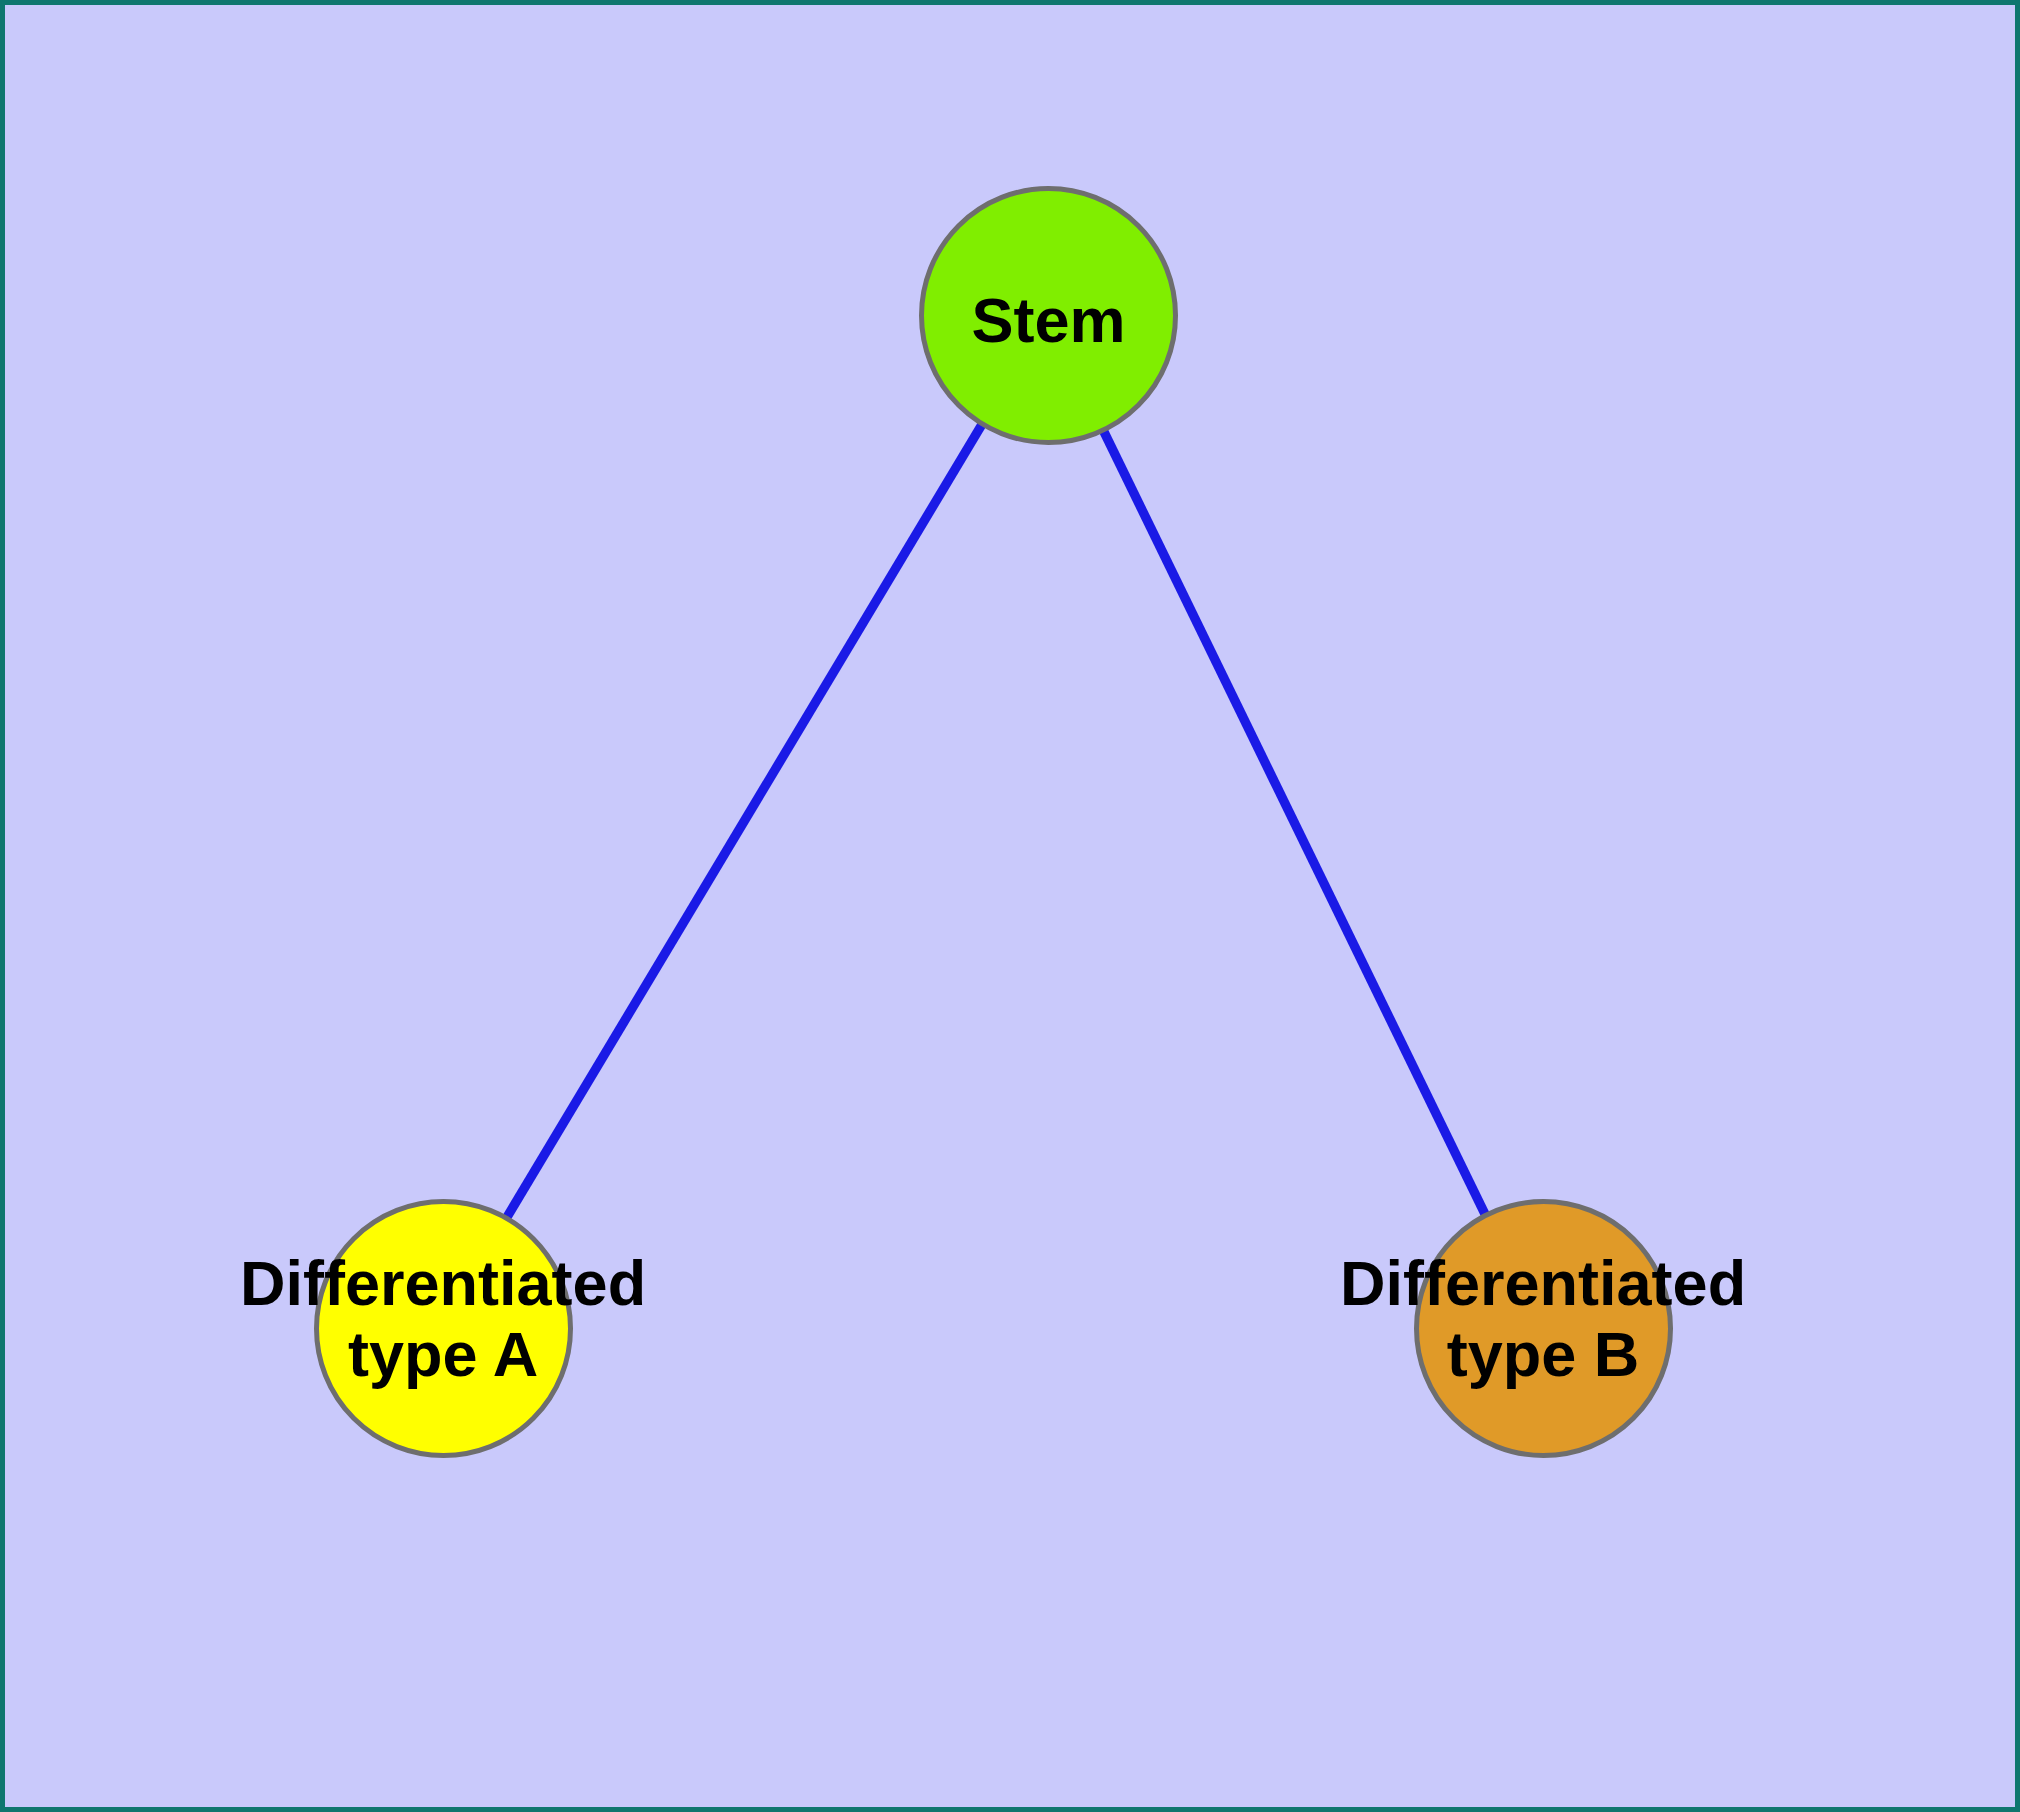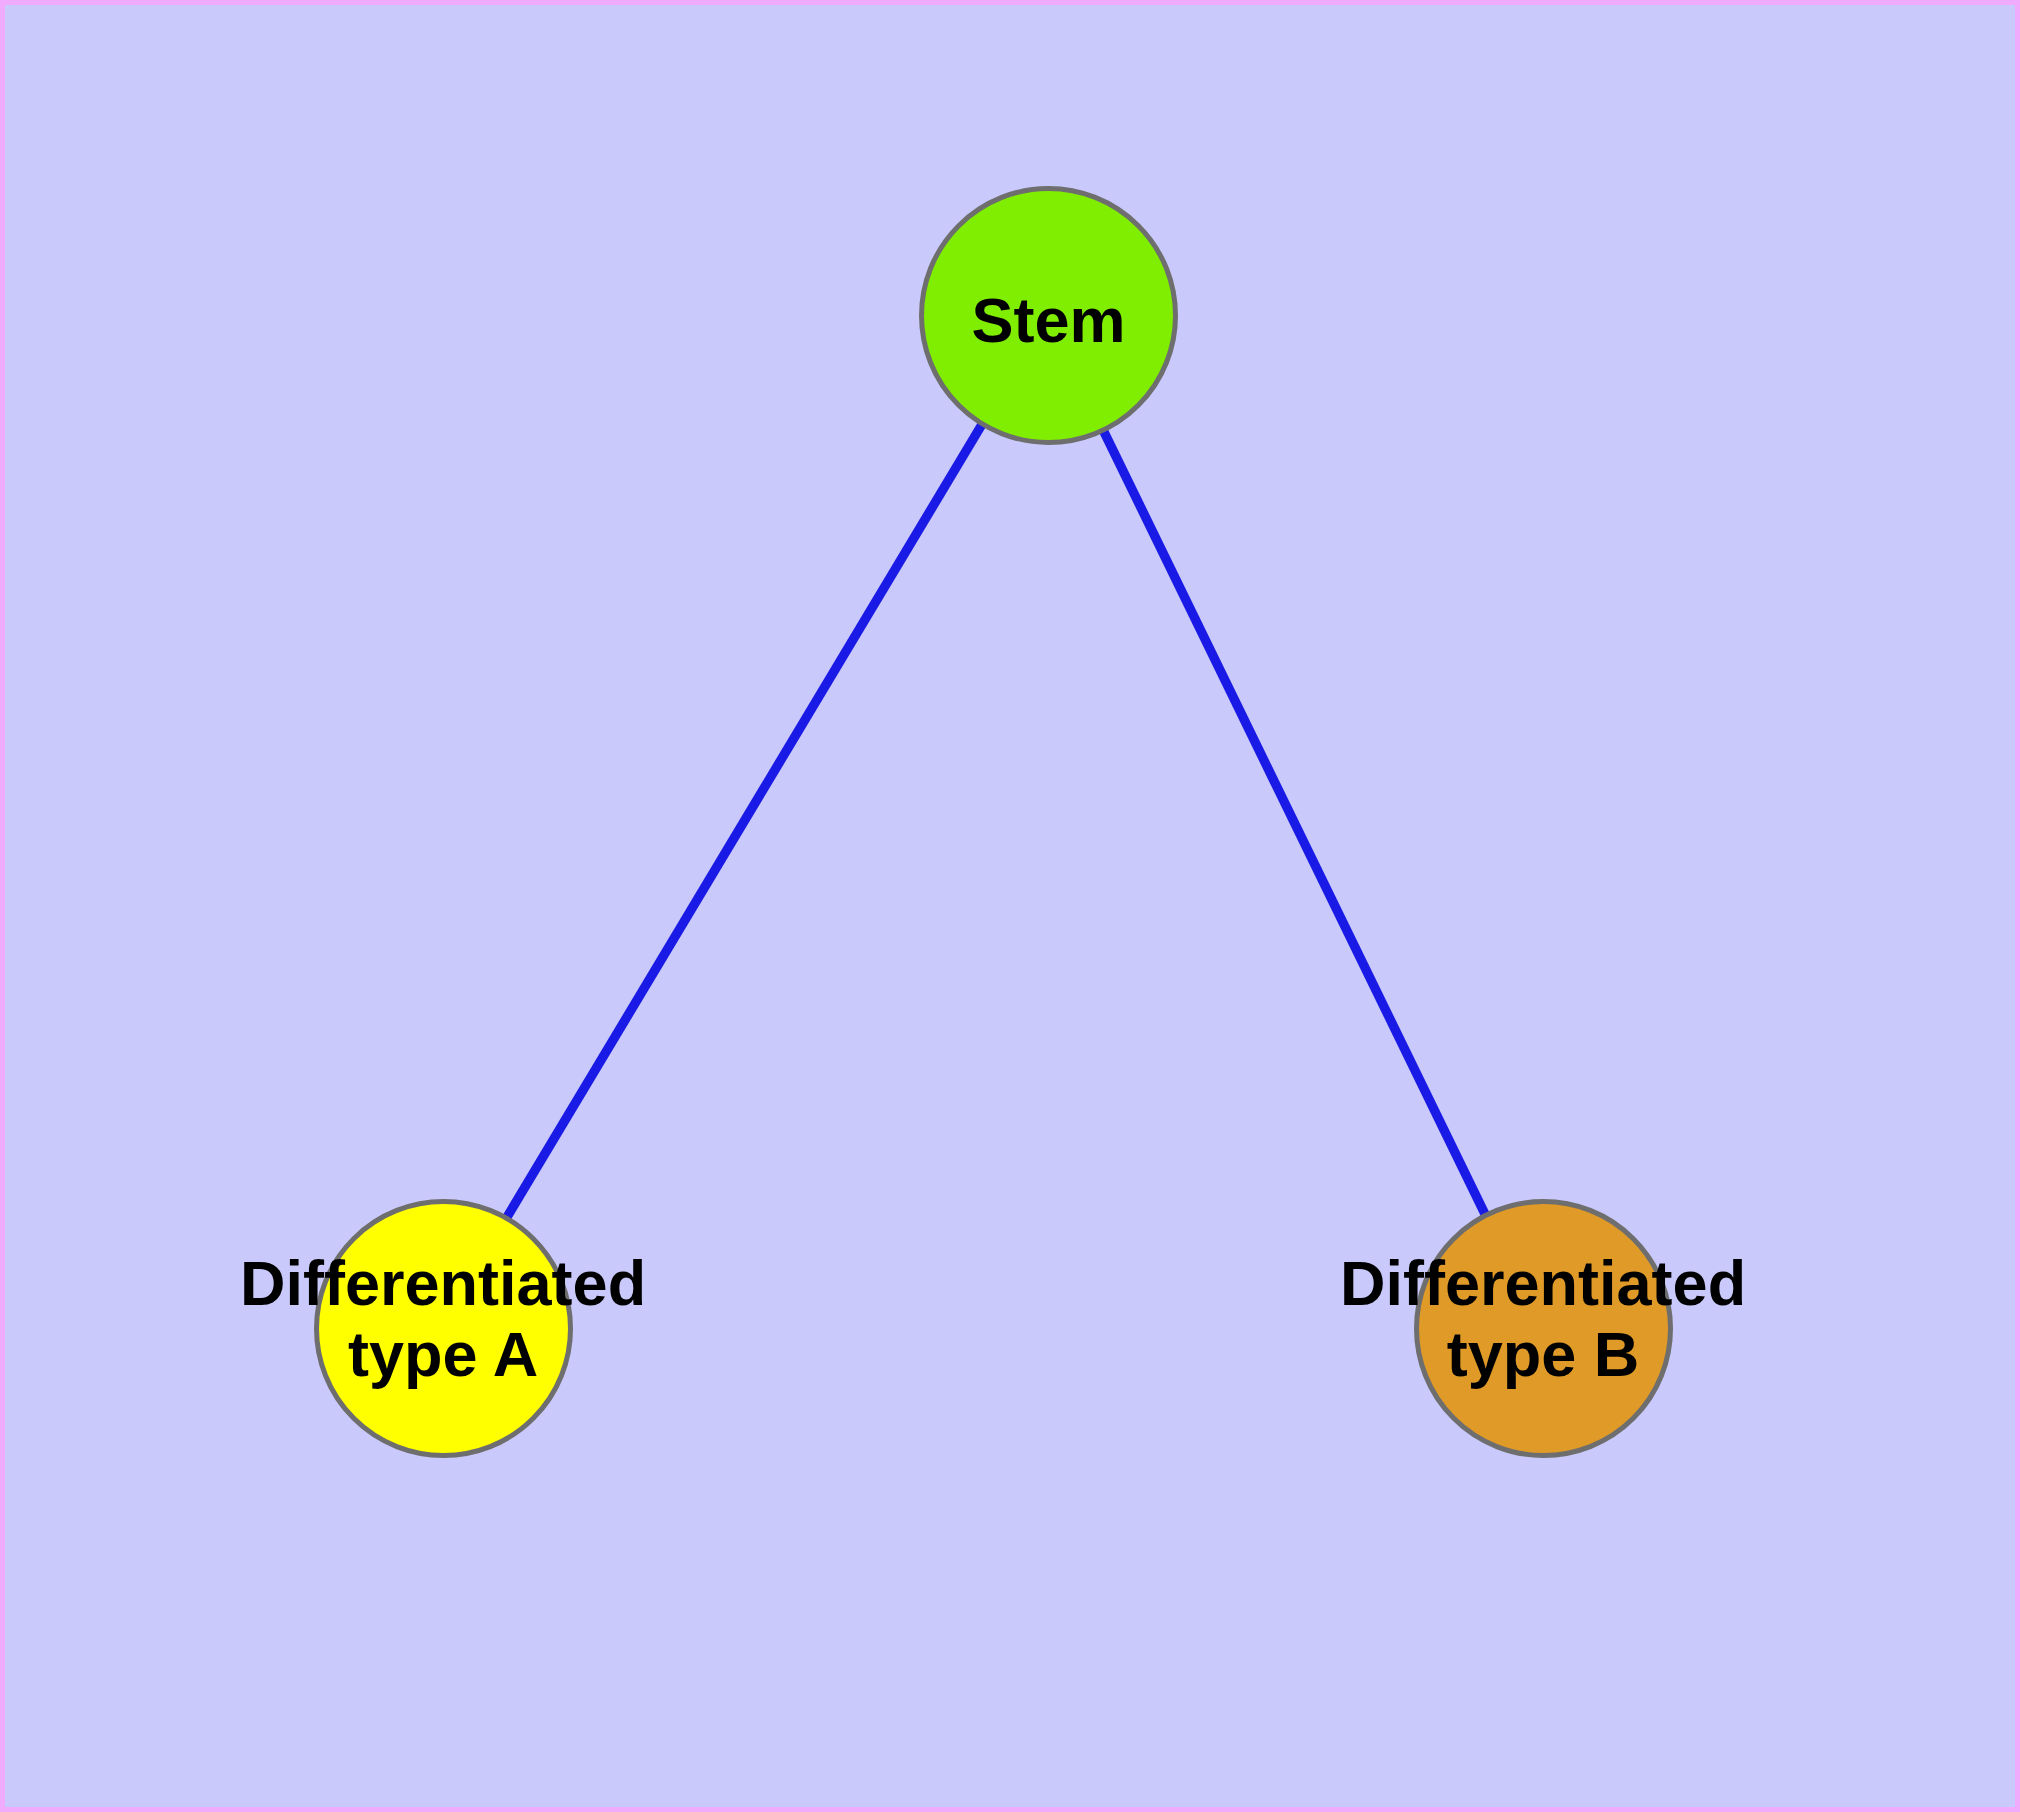--- a/index.html
+++ b/index.html
@@ -11,21 +11,21 @@
     width: 2021px;
     height: 1812px;
     overflow: hidden;
     font-family: "Liberation Sans", sans-serif;
   }
 
   #graph-canvas {
     position: relative;
     width: 2021px;
     height: 1812px;
-    background: #f0abfc;
+    background: #0f766e;
     box-sizing: border-box;
   }
 
   #graph-plot {
     position: absolute;
     left: 5.1px;
     top: 5.1px;
     width: 2010px;
     height: 1802px;
     background: #c9c9fb;

